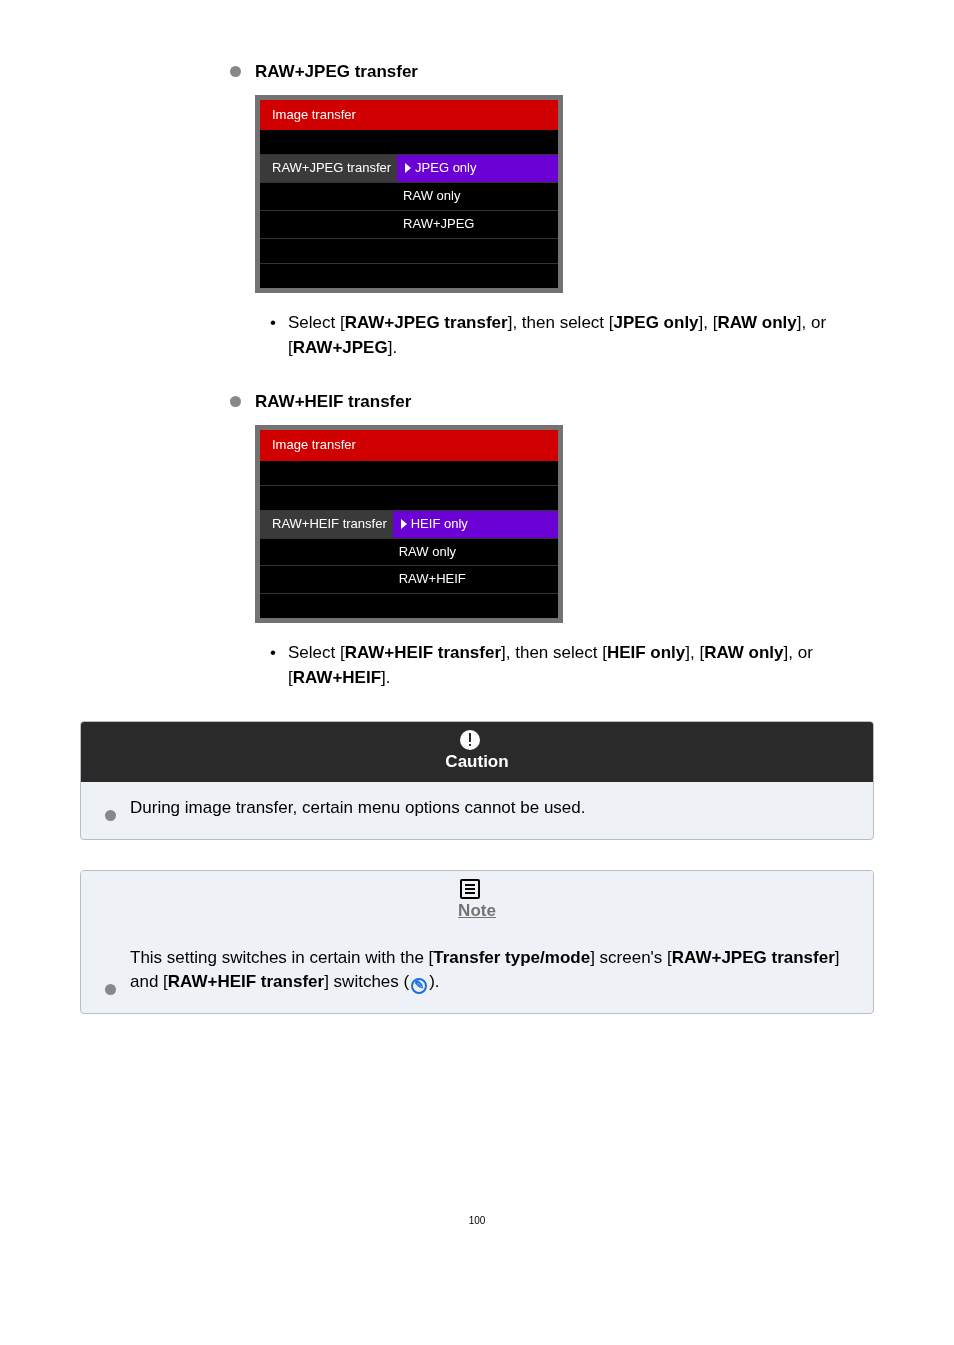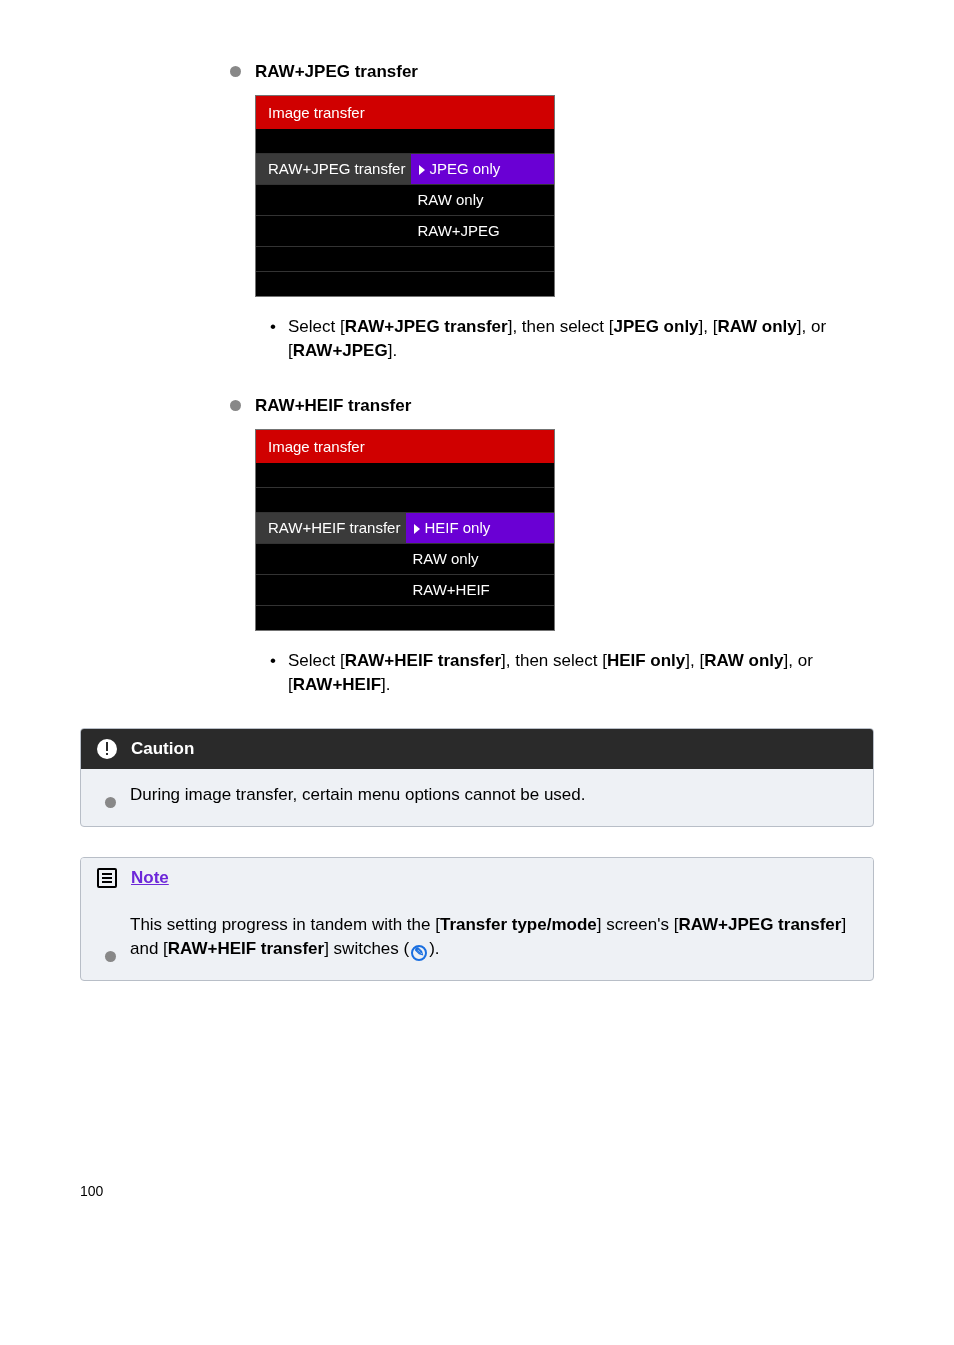--- a/index.html
+++ b/index.html
@@ -32,25 +32,25 @@
     margin-right: 14px;
   }
   .sec-heading {
     font-weight: bold;
   }
   
   .cam-menu {
     width: 298px;
     background: #000;
     color: #fff;
-    font-size: 15px;
+    font-size: 13px;
     margin-left: 25px;
     margin-top: 6px;
     margin-bottom: 18px;
-    border: 1px solid #737373;
+    border: 5px solid #737373;
   }
   .cam-title {
     background: #d00000;
     color: #fff;
     padding: 6px 12px;
   }
   .cam-spacer {
     height: 24px;
     border-bottom: 1px solid #333;
   }
@@ -110,23 +110,24 @@
     overflow: hidden;
     background: #eef1f5;
   }
   .callout.note { background: #eef1f5; }
   .callout-head {
     display: flex;
     align-items: center;
     padding: 8px 16px;
     font-weight: bold;
     color: #fff;
+    flex-direction: column;
   }
   .callout-head.caution { background: #2a2a2a; }
-  .callout-head.note-head { background: #eef1f5; color: #6d28d9; text-decoration: underline; }
+  .callout-head.note-head { background: #eef1f5; color: #737373; text-decoration: underline; }
   .callout-head .ico {
     width: 20px; height: 20px;
     margin-right: 14px;
     flex: 0 0 auto;
   }
   .ico-caution {
     border-radius: 50%;
     background: #fff;
     position: relative;
   }
@@ -180,22 +181,22 @@
     color: #1a6fe0;
     font-size: 12px;
     align-items: center;
     justify-content: center;
     vertical-align: -2px;
     margin: 0 2px;
     box-sizing: border-box;
     font-weight: bold;
   }
   .page-num {
-    text-align: left;
-    font-size: 14px;
+    text-align: center;
+    font-size: 10px;
     margin-top: 200px;
   }
 </style>
 </head>
 <body>
 
 <div class="content-block">
   <div class="circle-bullet-row">
     <span class="circle-bullet"></span>
     <span class="sec-heading">RAW+JPEG transfer</span>
@@ -274,19 +275,19 @@
 
 <div class="callout note">
   <div class="callout-head note-head">
     <span class="ico ico-note"></span>
     <span>Note</span>
   </div>
   <div class="callout-body">
     <div class="item">
       <span class="gray-dot"></span>
       <span>
-        <span>This setting progress in tandem with the [</span><b>Transfer type/mode</b><span>] screen's [</span><b>RAW+JPEG transfer</b><span>] and [</span><b>RAW+HEIF transfer</b><span>] switches (</span><span class="link-ico">✎</span><span>).</span>
+        <span>This setting switches in certain with the [</span><b>Transfer type/mode</b><span>] screen's [</span><b>RAW+JPEG transfer</b><span>] and [</span><b>RAW+HEIF transfer</b><span>] switches (</span><span class="link-ico">✎</span><span>).</span>
       </span>
     </div>
   </div>
 </div>
 
 <div class="page-num">100</div>
 
 </body></html>

